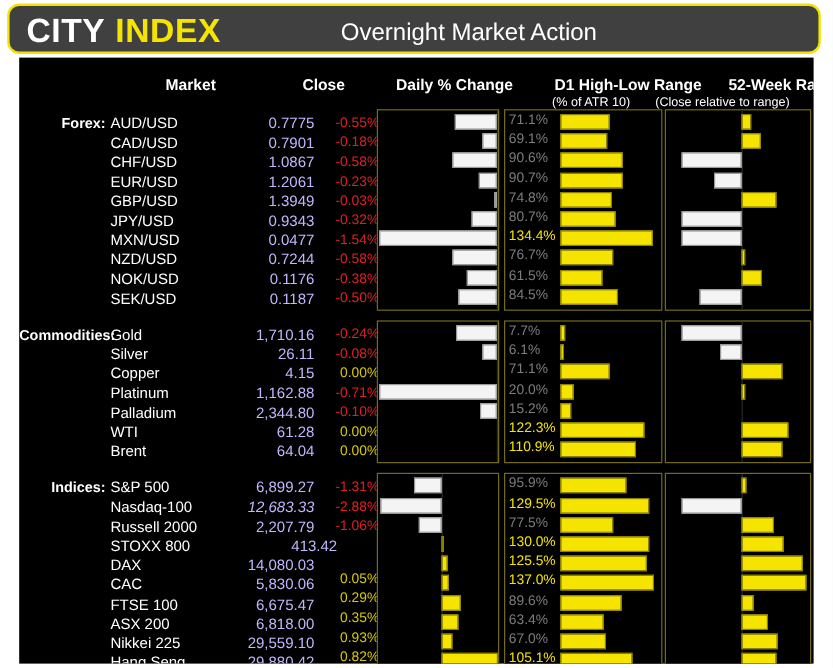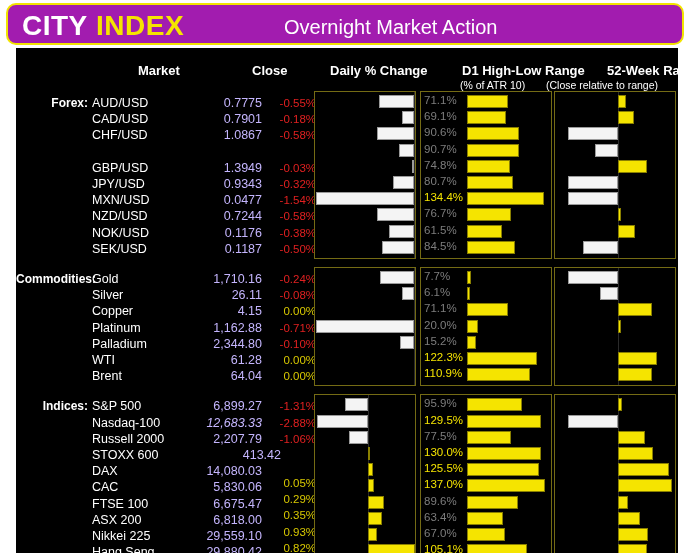--- a/index.html
+++ b/index.html
@@ -8,21 +8,21 @@
     font-family:"Liberation Sans", sans-serif;
     background:#ffffff;
   }
   #app{
     position:relative;width:694px;height:557px;background:#ffffff;
   }
 
   
   .banner{
     position:absolute;left:6px;top:3px;width:678px;height:42px;
-    background:#a21caf;border:2px solid #f2e300;border-radius:10px;
+    background:#404040;border:2px solid #f2e300;border-radius:10px;
     box-sizing:border-box;overflow:hidden;
   }
   .brand{
     position:absolute;left:14px;top:6px;
     font-size:28px;font-weight:bold;letter-spacing:0.5px;line-height:30px;
     white-space:nowrap;
   }
   .brand .w{color:#ffffff;}
   .brand .y{color:#f5e400;}
   .banner-title{
@@ -119,20 +119,25 @@
         <div style="position:absolute;left:0;top:64.2px;width:300px;height:16.2px;">
           <div class="mkt" style="top:0px;">CAD/USD</div>
           <div class="close" style="top:0px;">0.7901</div>
           <div class="pct neg" style="top:1px;">-0.18%</div>
         </div>
         <div style="position:absolute;left:0;top:80.4px;width:300px;height:16.2px;">
           <div class="mkt" style="top:0px;">CHF/USD</div>
           <div class="close" style="top:0px;">1.0867</div>
           <div class="pct neg" style="top:1px;">-0.58%</div>
         </div>
+        <div style="position:absolute;left:0;top:96.6px;width:300px;height:16.2px;">
+          <div class="mkt" style="top:0px;">EUR/USD</div>
+          <div class="close" style="top:0px;">1.2061</div>
+          <div class="pct neg" style="top:1px;">-0.23%</div>
+        </div>
         <div style="position:absolute;left:0;top:112.8px;width:300px;height:16.2px;">
           <div class="mkt" style="top:0px;">GBP/USD</div>
           <div class="close" style="top:0px;">1.3949</div>
           <div class="pct neg" style="top:1px;">-0.03%</div>
         </div>
         <div style="position:absolute;left:0;top:129px;width:300px;height:16.2px;">
           <div class="mkt" style="top:0px;">JPY/USD</div>
           <div class="close" style="top:0px;">0.9343</div>
           <div class="pct neg" style="top:1px;">-0.32%</div>
         </div>
@@ -202,21 +207,21 @@
           <div class="mkt" style="top:0px;">Nasdaq-100</div>
           <div class="close" style="top:0px;font-style:italic;">12,683.33</div>
           <div class="pct neg" style="top:1px;">-2.88%</div>
         </div>
         <div style="position:absolute;left:0;top:383.79999999999995px;width:300px;height:16.2px;">
           <div class="mkt" style="top:0px;">Russell 2000</div>
           <div class="close" style="top:0px;">2,207.79</div>
           <div class="pct neg" style="top:1px;">-1.06%</div>
         </div>
         <div style="position:absolute;left:0;top:400px;width:300px;height:16.2px;">
-          <div class="mkt" style="top:0px;">STOXX 600</div>
+          <div class="mkt" style="top:0px;">STOXX 800</div>
           <div class="close" style="top:0px;padding-left:19px;">413.42</div>
           <div class="pct pos" style="top:1px;">0.05%</div>
         </div>
         <div style="position:absolute;left:0;top:416.2px;width:300px;height:16.2px;">
           <div class="mkt" style="top:0px;">DAX</div>
           <div class="close" style="top:0px;">14,080.03</div>
           <div class="pct pos" style="top:1px;">0.29%</div>
         </div>
         <div style="position:absolute;left:0;top:432.4px;width:300px;height:16.2px;">
           <div class="mkt" style="top:0px;">CAC</div>

